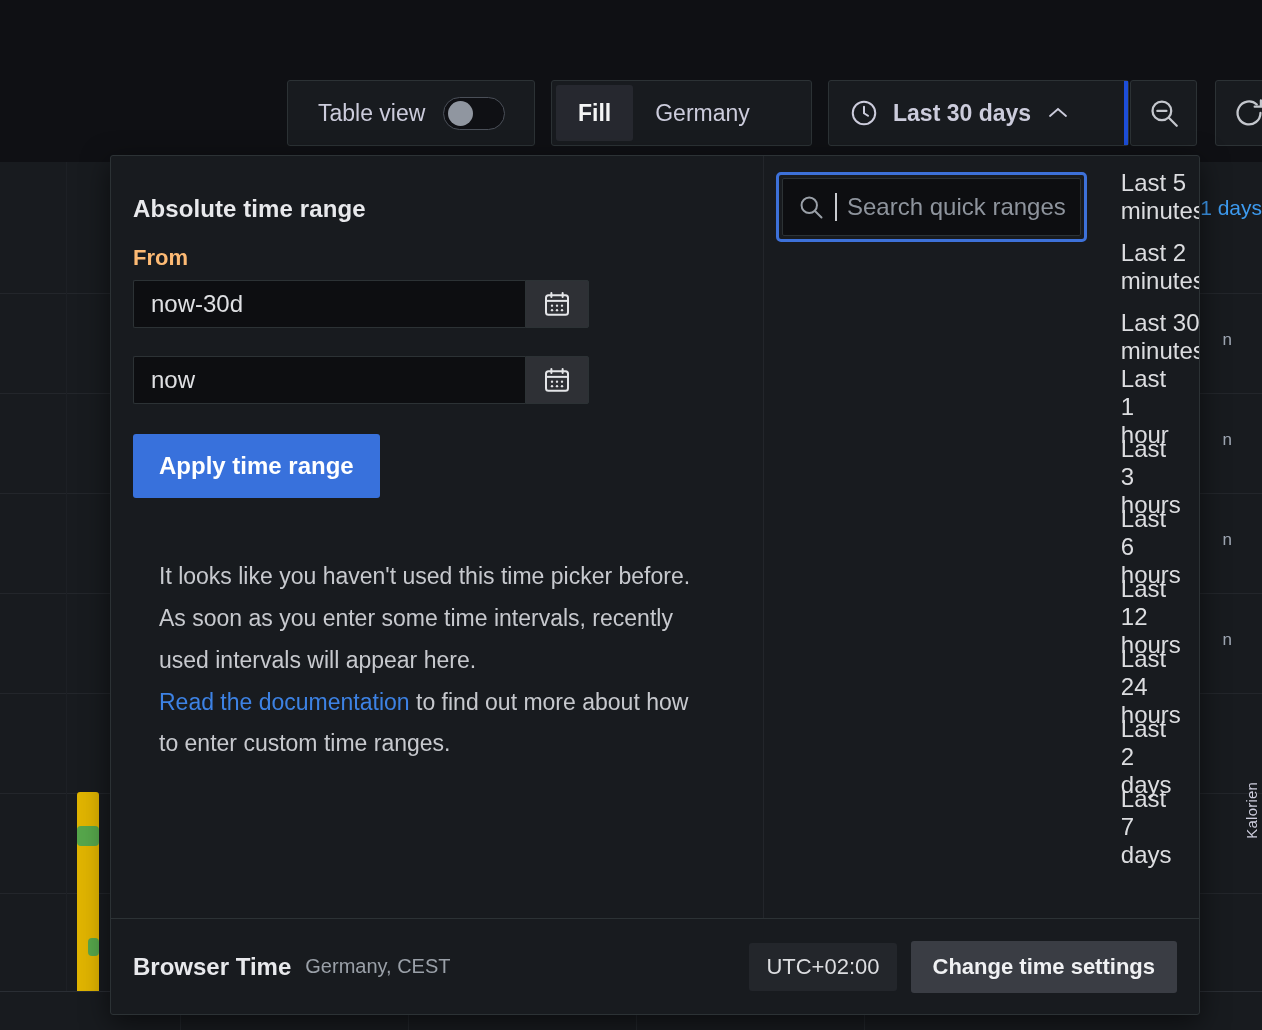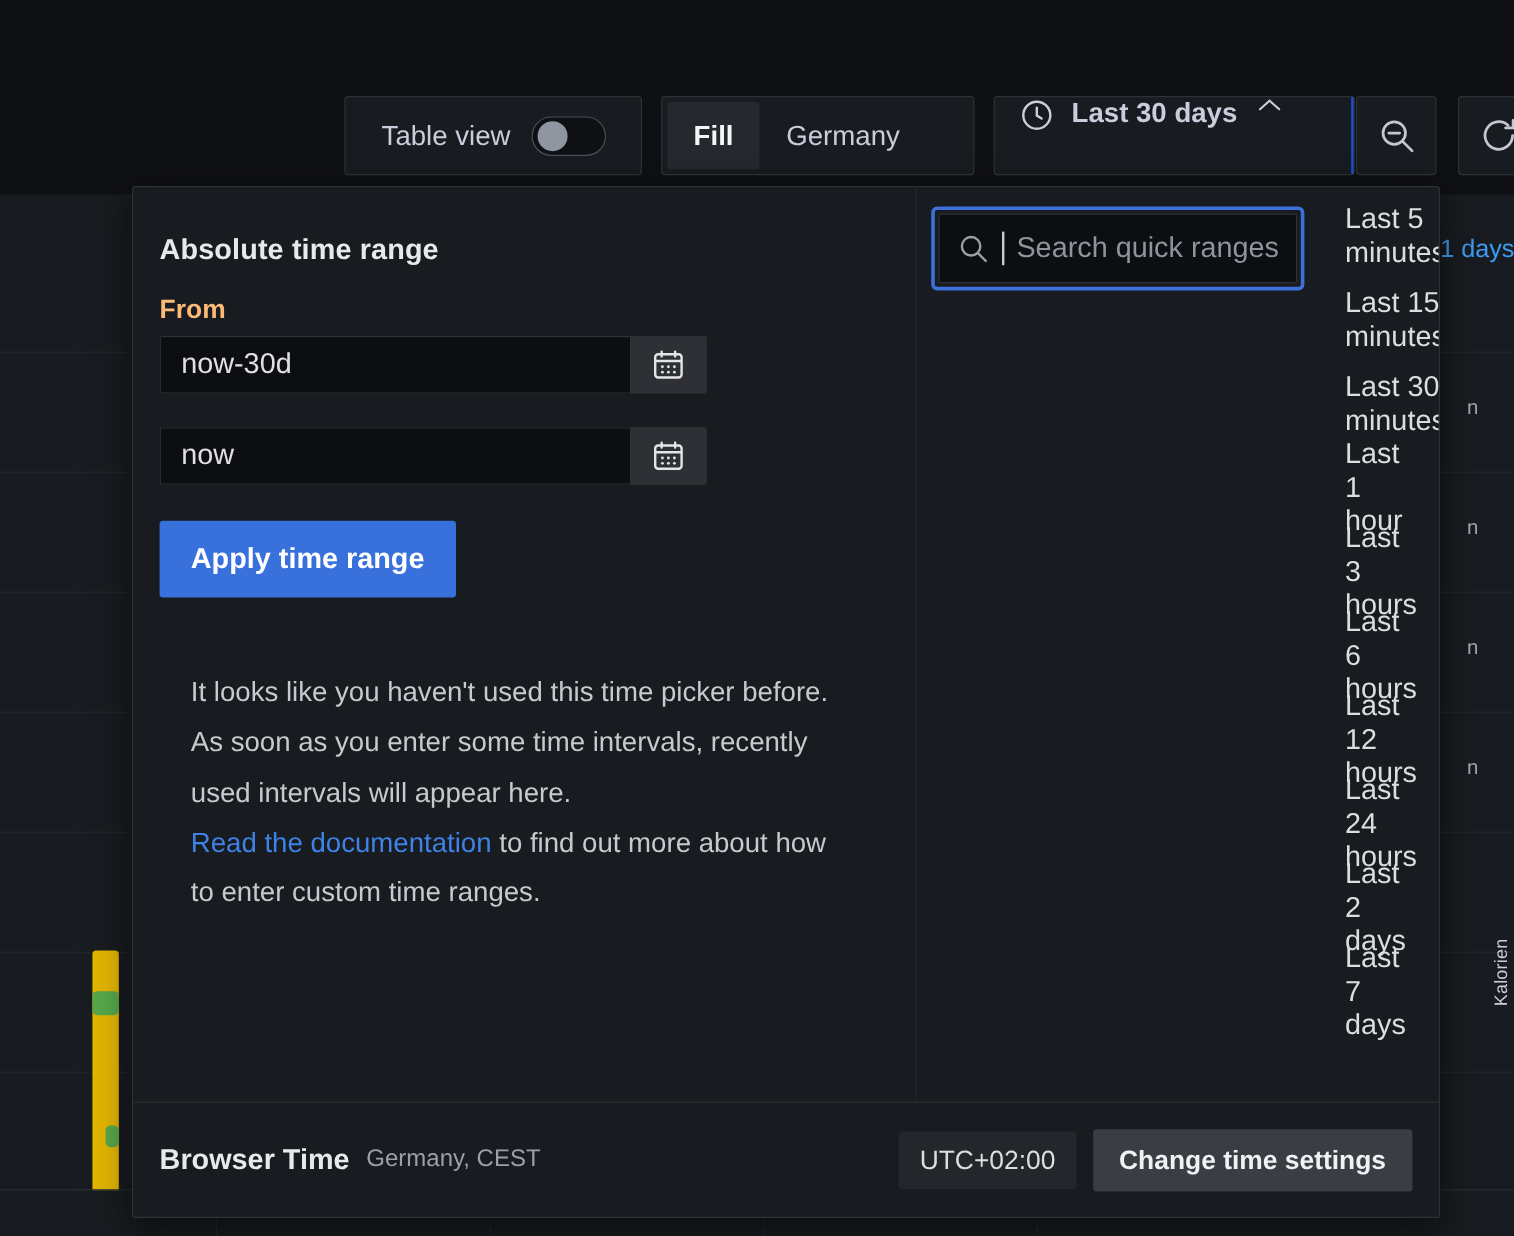--- a/index.html
+++ b/index.html
@@ -86,23 +86,23 @@
     background: #9096a0;
   }
   .seg-box { left: 551px; width: 261px; padding: 4px; }
   .seg {
     height: 56px; display: flex; align-items: center; justify-content: center;
     color: #ccccdc; font-size: 23px; border-radius: 3px; padding: 0 22px;
   }
   .seg.active { background: #26282f; color: #f4f5f5; font-weight: bold; }
   .time-box { left: 828px; width: 301px; padding: 0; }
   .time-main {
-    display: flex; align-items: flex-start; gap: 14px;
+    display: flex; align-items: center; gap: 14px;
     padding: 0 18px 0 20px; height: 100%; flex: 1;
-    border-right: 2px solid #1d4ed8;
+    border-right: 4px solid #1d4ed8;
   }
   .time-text { color: #ccccdc; font-size: 23px; font-weight: bold; white-space: nowrap; }
   .caret-up { color: #ccccdc; font-size: 18px; margin-left: 2px; }
   .icon-btn {
     width: 66px; height: 66px; display: flex;
     align-items: center; justify-content: center;
   }
   .zoomout-box { left: 1130px; width: 67px; }
   .refresh-box { left: 1215px; width: 67px; }
   svg { display: block; }
@@ -358,21 +358,21 @@
                 </svg>
               </span>
               <span class="caret"></span>
               <span class="search-placeholder">Search quick ranges</span>
             </div>
           </div>
         </div>
 
         <div class="ranges">
           <div class="range-item">Last 5 minutes</div>
-          <div class="range-item">Last 15 minutes</div>
+          <div class="range-item">Last 2 minutes</div>
           <div class="range-item">Last 30 minutes</div>
           <div class="range-item">Last 1 hour</div>
           <div class="range-item">Last 3 hours</div>
           <div class="range-item">Last 6 hours</div>
           <div class="range-item">Last 12 hours</div>
           <div class="range-item">Last 24 hours</div>
           <div class="range-item">Last 2 days</div>
           <div class="range-item">Last 7 days</div>
         </div>
       </div>

